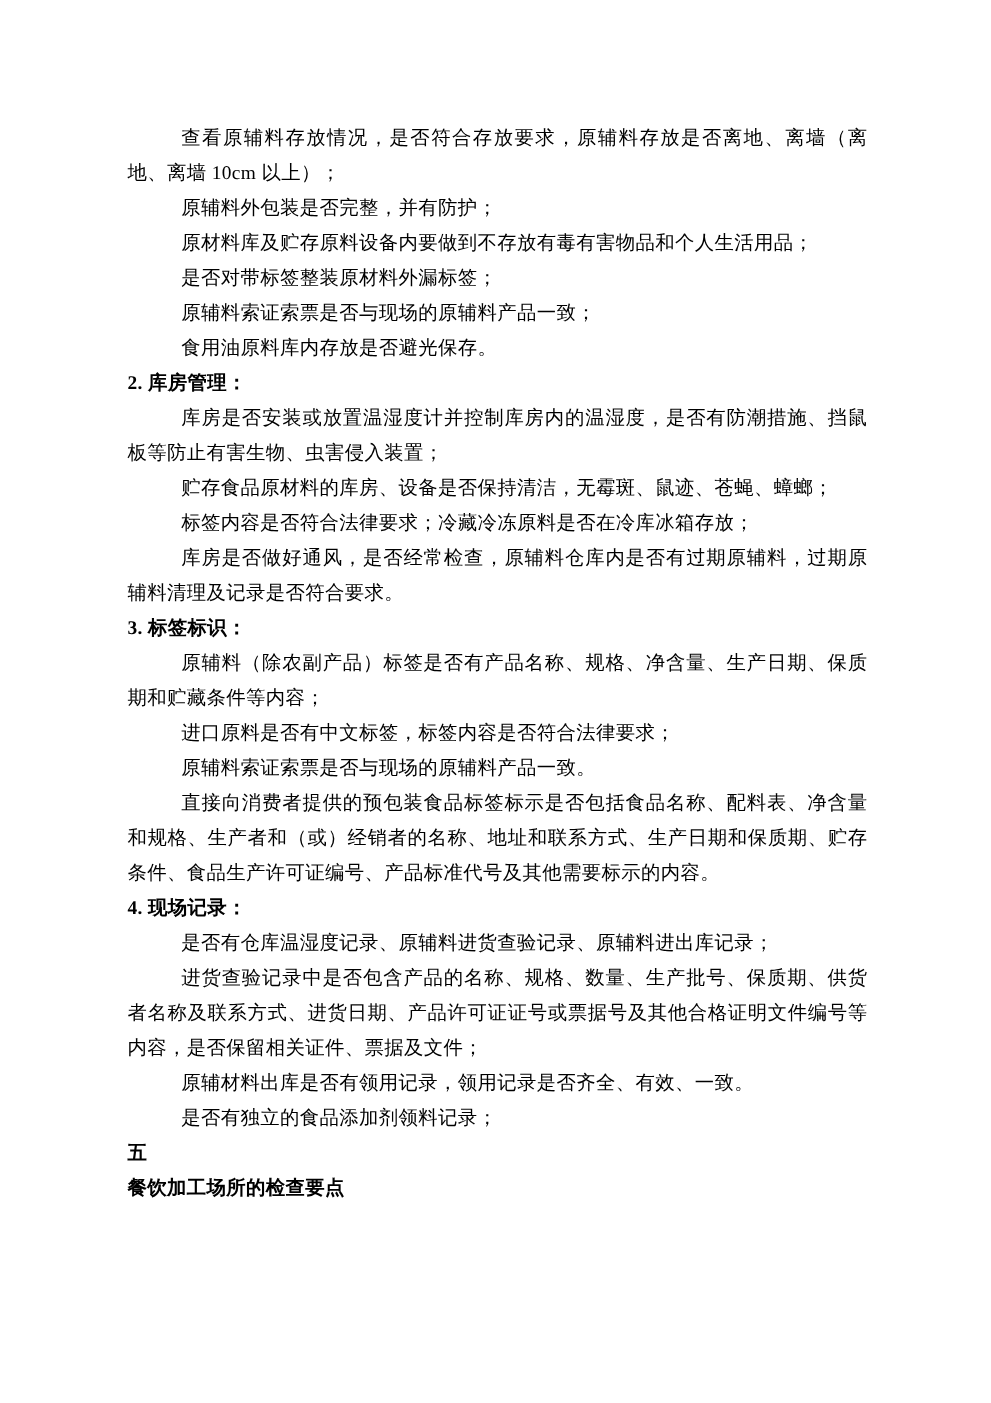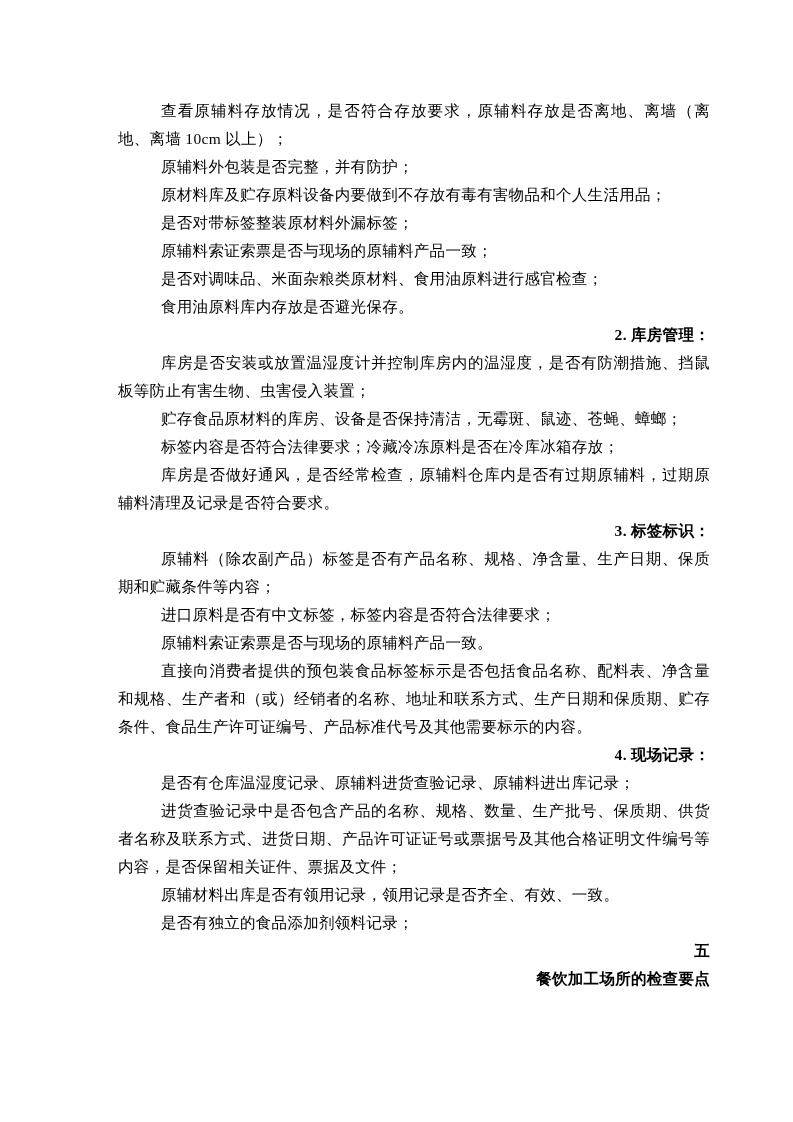--- a/index.html
+++ b/index.html
@@ -25,36 +25,35 @@
     text-align: justify;
     text-indent: 43px;
     font-weight: 400;
     letter-spacing: 0.3px;
     word-break: break-all;
   }
   .heading {
     margin: 0;
     font-size: 15.5px;
     line-height: 28px;
-    text-align: right;
+    text-align: left;
     text-indent: 0;
     font-weight: 700;
     letter-spacing: 0.3px;
   }
 </style>
 </head>
 <body style="background: rgb(255, 255, 255);">
 
-<div class="doc-page" id="doc-page" style="color: rgb(0, 0, 0); margin-left: 16px;">
+<div class="doc-page" id="doc-page" style="color: rgb(0, 0, 0);">
     <p class="para">查看原辅料存放情况，是否符合存放要求，原辅料存放是否离地、离墙（离地、离墙 10cm 以上）；</p>
     <p class="para">原辅料外包装是否完整，并有防护；</p>
     <p class="para">原材料库及贮存原料设备内要做到不存放有毒有害物品和个人生活用品；</p>
     <p class="para">是否对带标签整装原材料外漏标签；</p>
     <p class="para">原辅料索证索票是否与现场的原辅料产品一致；</p>
-    <p class="para">是否对调味品、米面杂粮类原材料、食用油原料进行感官检查；</p>
     <p class="para">食用油原料库内存放是否避光保存。</p>
     <p class="heading">2. 库房管理：</p>
     <p class="para">库房是否安装或放置温湿度计并控制库房内的温湿度，是否有防潮措施、挡鼠板等防止有害生物、虫害侵入装置；</p>
     <p class="para">贮存食品原材料的库房、设备是否保持清洁，无霉斑、鼠迹、苍蝇、蟑螂；</p>
     <p class="para">标签内容是否符合法律要求；冷藏冷冻原料是否在冷库冰箱存放；</p>
     <p class="para">库房是否做好通风，是否经常检查，原辅料仓库内是否有过期原辅料，过期原辅料清理及记录是否符合要求。</p>
     <p class="heading">3. 标签标识：</p>
     <p class="para">原辅料（除农副产品）标签是否有产品名称、规格、净含量、生产日期、保质期和贮藏条件等内容；</p>
     <p class="para">进口原料是否有中文标签，标签内容是否符合法律要求；</p>
     <p class="para">原辅料索证索票是否与现场的原辅料产品一致。</p>

